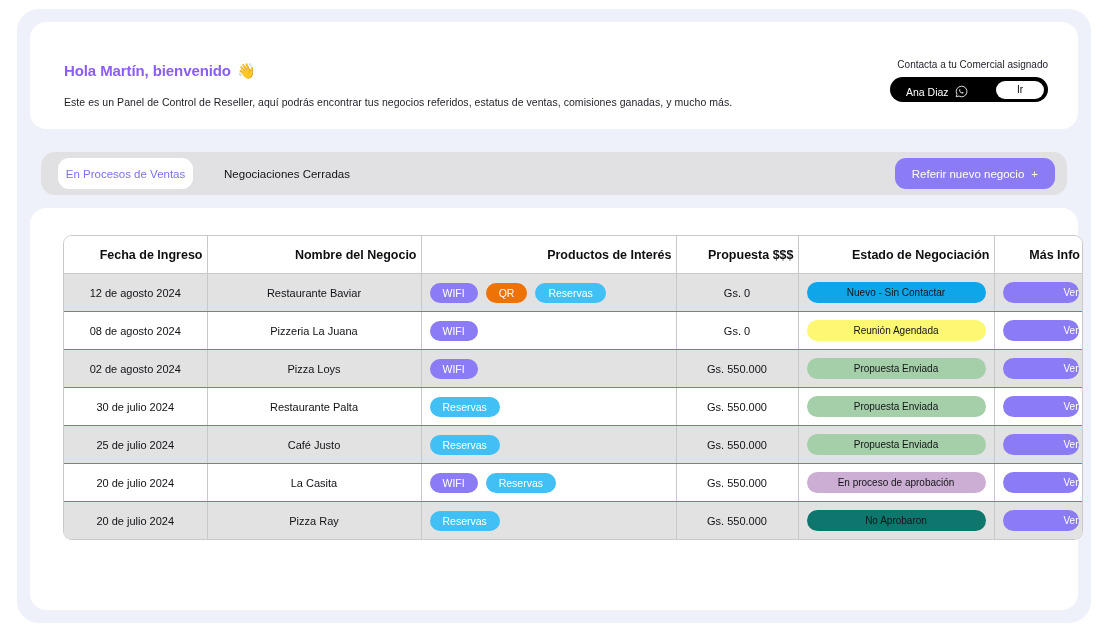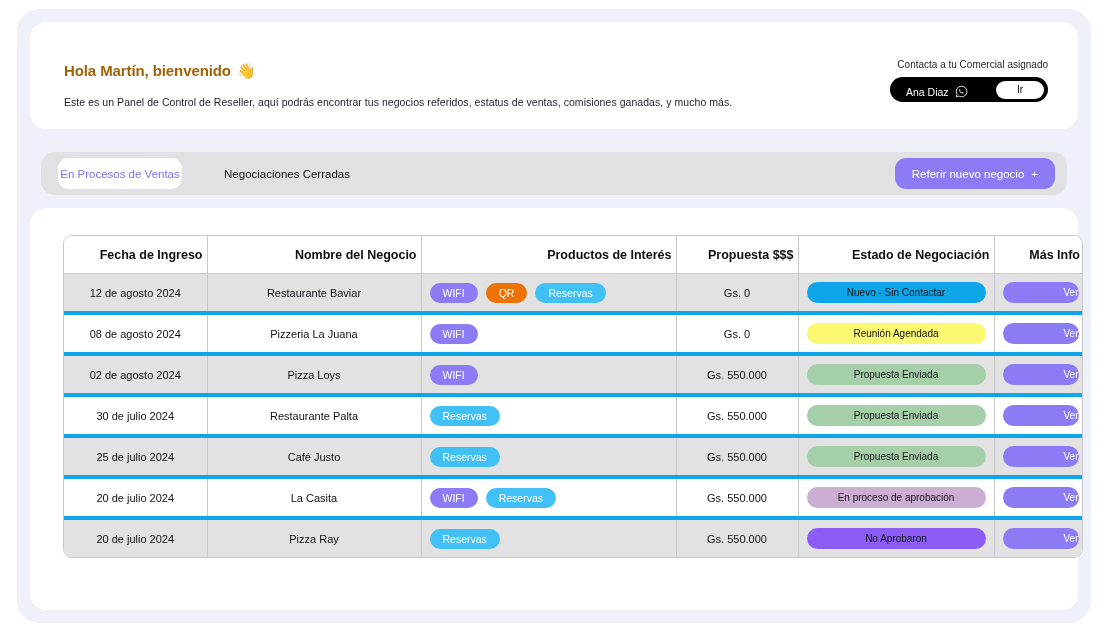--- a/index.html
+++ b/index.html
@@ -22,21 +22,21 @@
   .greeting-card{
     position:absolute;
     left:13px;top:13px;
     width:1048px;height:107px;
     background:#ffffff;
     border-radius:16px;
     box-sizing:border-box;
   }
   .greeting-title{
     position:absolute;left:34px;top:40px;
-    font-size:15px;font-weight:bold;color:#a16207;
+    font-size:15px;font-weight:bold;color:#8b5cf6;
     letter-spacing:-0.1px;
     display:flex;align-items:center;gap:6px;
   }
   .wave-icon{font-size:15px;line-height:1;}
   .greeting-sub{
     position:absolute;left:34px;top:74px;
     font-size:10.5px;color:#1d1f27;
     letter-spacing:0.05px;
   }
   .contact-block{
@@ -86,21 +86,21 @@
   }
   .tab{
     position:absolute;top:6px;height:31px;
     border-radius:11px;
     display:flex;align-items:center;justify-content:center;
     font-size:11.5px;
     cursor:pointer;
     box-sizing:border-box;
   }
   .tab-active{
-    left:17px;width:124px;
+    left:17px;width:135px;
     background:#ffffff;color:#7b72ef;
   }
   .tab-inactive{
     left:172px;width:148px;
     background:transparent;color:#141418;
   }
   .refer-btn{
     position:absolute;right:12px;top:6px;
     height:31px;padding:0 17px;
     background:#8b7cf6;color:#ffffff;
@@ -140,21 +140,21 @@
     height:37px;
     border-right:1px solid #c9c9cc;
     border-bottom:1px solid #c9c9cc;
     text-align:right;
     padding:0 4px;
   }
   thead th:last-child{border-right:none;}
   tbody td{
     height:31px;
     border-right:1px solid #c9c9cc;
-    border-bottom:4px solid #0ea5e9;
+    border-bottom:1px solid #0ea5e9;
     font-size:11px;
     color:#111217;
     text-align:center;
     padding:0 8px;
     box-sizing:border-box;
   }
   tbody td:last-child{border-right:none;}
   tbody tr:last-child td{border-bottom:none;}
   tbody tr.odd td{background:#e2e2e3;}
   tbody tr.even td{background:#ffffff;}
@@ -352,21 +352,21 @@
             <tr class="odd">
               <td>20 de julio 2024</td>
               <td>Pizza Ray</td>
               <td class="prod-cell">
                 <div class="chips">
                   <span class="chip" style="background: rgb(64, 192, 245);">Reservas</span>
                 </div>
               </td>
               <td>Gs. 550.000</td>
               <td>
-                <span class="status-badge" style="background: #8b5cf6;">No Aprobaron</span>
+                <span class="status-badge" style="background: #0f766e;">No Aprobaron</span>
               </td>
               <td>
                 <button class="ver-btn">Ver</button>
               </td>
             </tr>
           </tbody>
       </table>
     </div>
   </div>
 

